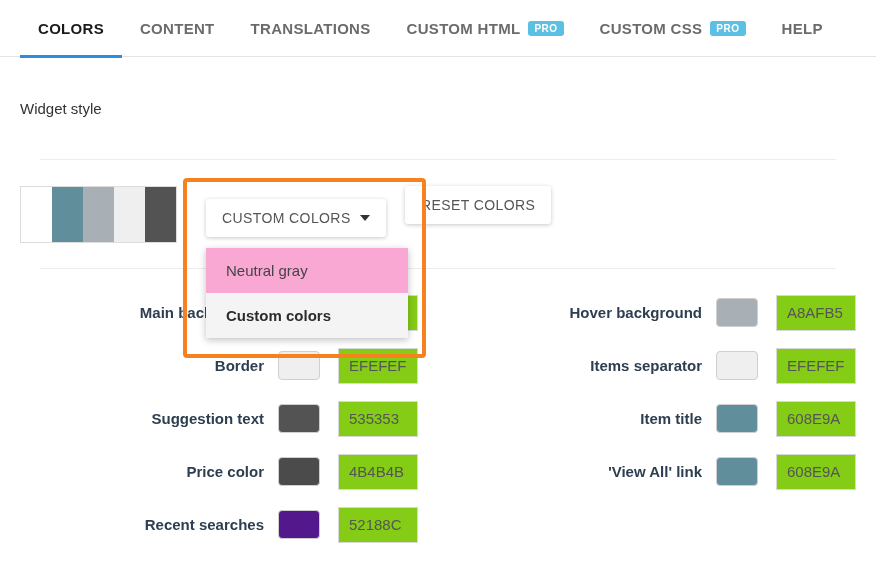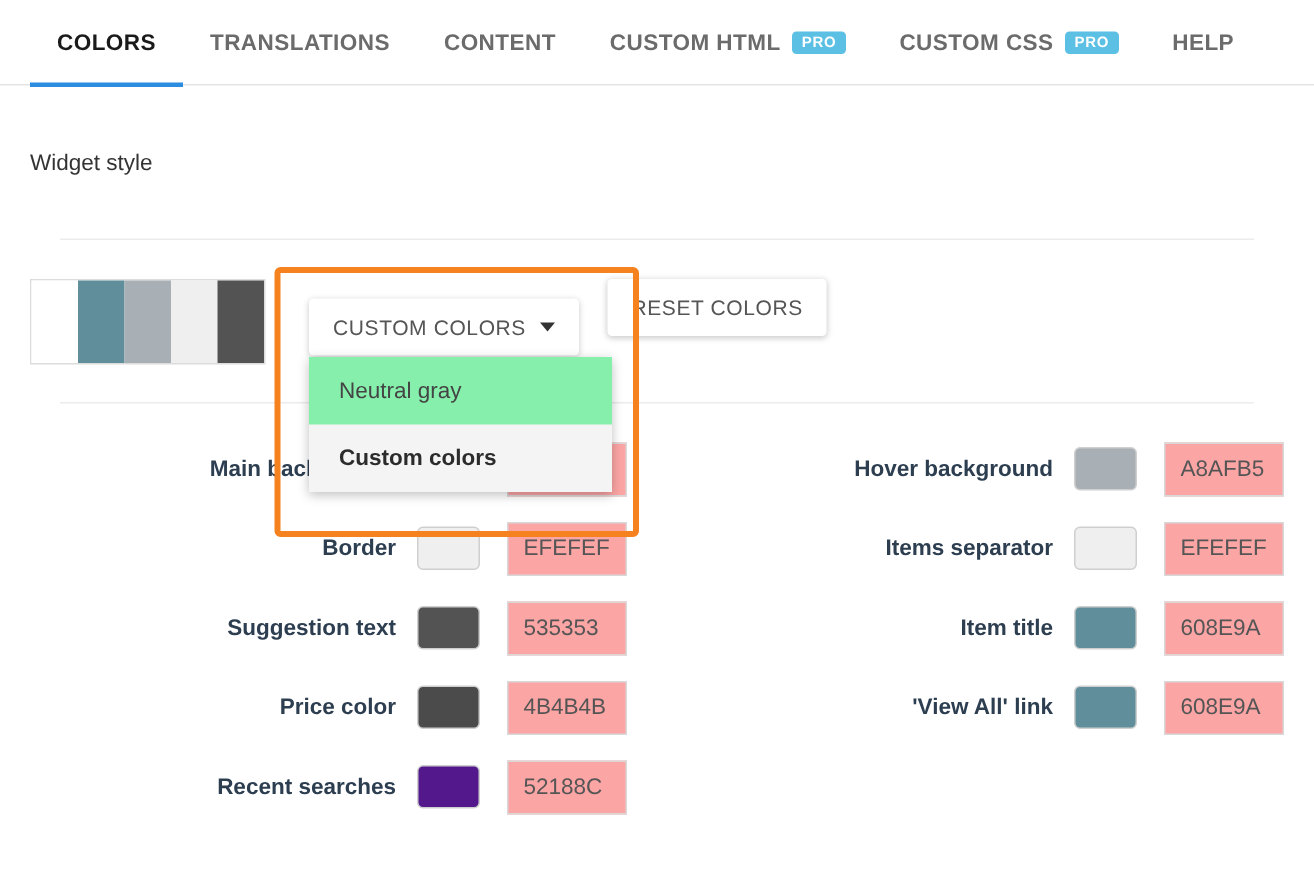--- a/index.html
+++ b/index.html
@@ -131,23 +131,23 @@
   #custom-colors-btn {
     position: absolute; top: 199px; left: 206px; z-index: 6;
   }
   #reset-colors-btn {
     position: absolute; top: 186px; left: 405px; z-index: 3;
   }
 
   
   .dropdown {
     position: absolute;
-    top: 238px; left: 206px;
+    top: 248px; left: 206px;
     width: 202px;
-    background: #86efac;
+    background: #f9a8d4;
     box-shadow: 0 2px 7px rgba(0,0,0,.25);
     z-index: 7;
     padding: 0;
   }
   .dropdown-item {
     padding: 14px 20px;
     font-size: 15px;
     color: #444;
     cursor: pointer;
     white-space: nowrap;
@@ -197,40 +197,40 @@
     width: 42px; height: 29px;
     border-radius: 4px;
     border: 1px solid #cfcfcf;
     flex: none;
     margin-right: 18px;
     cursor: pointer;
   }
   .hexinput {
     width: 80px; height: 36px;
     border: 1px solid #d8d8d8;
-    background: #fca5a5;
+    background: #84cc16;
     font-size: 15px;
     color: #555;
     padding: 0 10px;
     font-family: "Liberation Sans", sans-serif;
     border-radius: 0;
   }
 </style>
 </head>
 <body>
 
 <div class="tabbar">
   <div class="tab active">
     <span>COLORS</span>
   </div>
   <div class="tab">
+    <span>CONTENT</span>
+  </div>
+  <div class="tab">
     <span>TRANSLATIONS</span>
-  </div>
-  <div class="tab">
-    <span>CONTENT</span>
   </div>
   <div class="tab">
     <span>CUSTOM HTML</span>
     <span class="pro" style="background: rgb(91, 192, 227);">PRO</span>
   </div>
   <div class="tab">
     <span>CUSTOM CSS</span>
     <span class="pro" style="background: rgb(91, 192, 227);">PRO</span>
   </div>
   <div class="tab">

